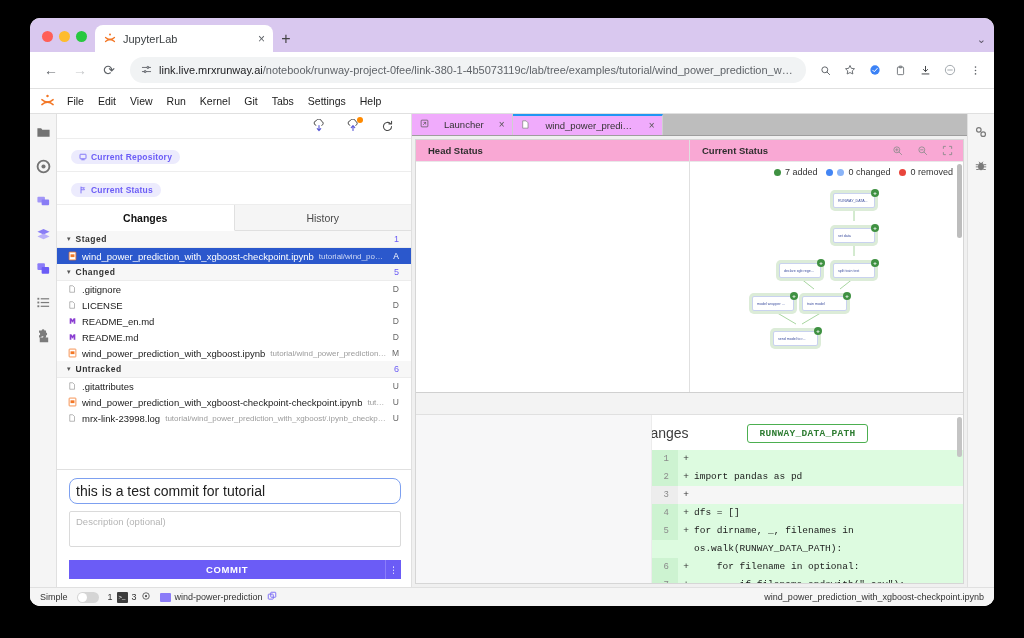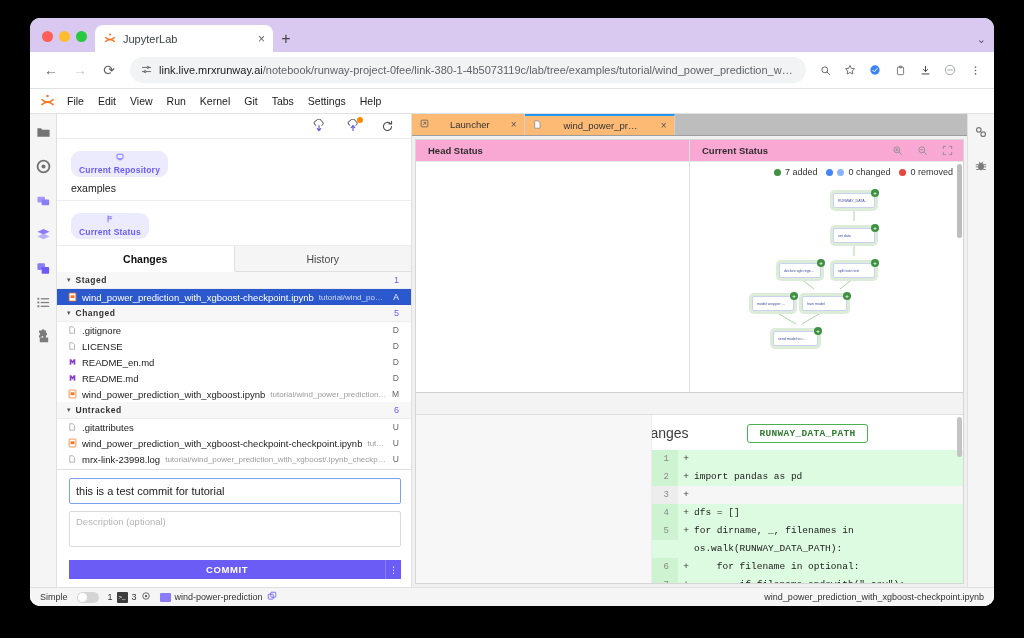--- a/index.html
+++ b/index.html
@@ -117,21 +117,20 @@
   }
   .gt-icon { position: relative; cursor: pointer; width:16px; height:16px; display:flex; align-items:center; justify-content:center;}
   .badge-dot { position:absolute; right:-2px; top:-1px; width:6px; height:6px; border-radius:50%; background:#ff8a00; }
 
   .repo-block { padding: 8px 10px 6px 14px; border-bottom: 1px solid #ededed; }
   .chip {
     display: inline-flex; align-items: center; gap: 4px;
     background: #ecebfd; color: #6b5cf6; border-radius: 9px;
     font-size: 8.5px; font-weight: bold; padding: 2px 8px;
     letter-spacing: .2px;
-    flex-direction: column;
   }
   .repo-val { font-size: 10.5px; color: #212121; margin-top: 5px; }
   .branch-row { display:flex; align-items:center; justify-content:space-between; }
   .caret { color:#9a9a9a; font-size: 8px; }
 
   .tabs2 { display:flex; height: 26px; flex:0 0 26px; border-bottom: 1px solid #e0e0e0; }
   .tab2 {
     flex:1; display:flex; align-items:center; justify-content:center;
     font-size: 10.5px; color: #4a4a4a; cursor:pointer; background:#f5f5f5;
     border-right:1px solid #e0e0e0;
@@ -157,22 +156,22 @@
   .frow.selected { background:#2b58cc; color:#fff; }
   .frow .fname { flex: 0 0 auto; overflow:hidden; text-overflow:ellipsis; }
   .frow .fpath { color:#9b9b9b; font-size:8px; overflow:hidden; text-overflow:ellipsis; flex:1 1 auto; }
   .frow.selected .fpath { color:#cfd9f5; }
   .frow .fstat { font-size:8.5px; color:#666; flex:0 0 auto; }
   .frow.selected .fstat { color:#fff; }
   .ficon { width: 10px; height: 11px; flex:0 0 10px; display:flex; align-items:center; justify-content:center; }
 
   .commit-area { border-top:1px solid #e0e0e0; padding: 8px 10px 8px 12px; background:#fff; }
   .ci-summary {
-    width:100%; height:19px; border:1px solid #7da0f0; border-radius:2px;
-    font-size:11px; color:#212121; padding: 12px 6px; outline:none;
+    width:100%; height:19px; border:1px solid #7da0f0; border-radius:8px;
+    font-size:14px; color:#212121; padding: 12px 6px; outline:none;
     font-family:"Liberation Sans", sans-serif; background:#fff;
   }
   .ci-desc {
     width:100%; height:36px; border:1px solid #dadada; border-radius:2px;
     font-size:9.5px; color:#212121; padding: 4px 6px; margin-top:7px;
     outline:none; resize:none; font-family:"Liberation Sans", sans-serif;
   }
   .ci-desc::placeholder, .ci-summary::placeholder { color:#b5b5b5; }
   .commit-btn-row { display:flex; margin-top:9px; }
   .commit-btn {
@@ -187,22 +186,22 @@
     border-left:1px solid #8a7dfa; font-size:9px;
   }
 
   
   .main { flex: 1; display: flex; flex-direction: column; min-width:0; background:#f0f0f0; }
   .doctabs {
     height: 22px; flex:0 0 22px; display:flex; align-items:stretch;
     background:#bdbdbd; border-bottom:1px solid #9e9e9e;
   }
   .dtab {
-    display:flex; align-items:center; gap:21px; padding: 0 8px;
-    background:#fdba74; font-size:9.5px; color:#333; cursor:pointer;
+    display:flex; align-items:center; gap:15px; padding: 0 8px;
+    background:#f0abfc; font-size:9.5px; color:#333; cursor:pointer;
     border-right:1px solid #d0d0d0; max-width: 150px;
   }
   .dtab.active { border-top: 2px solid #2196f3; }
   .dtab .dt-label { overflow:hidden; text-overflow:ellipsis; white-space:nowrap; }
   .dtab .dt-close { color:#555; font-size:10px; }
 
   .doc { flex:1; background:#f9a8d4; display:flex; flex-direction:column; min-height:0; margin: 3px; border:1px solid #d6d6d6;}
   .status-split { flex: 0 0 252px; display:flex; min-height:0; }
   .status-pane { flex:1; display:flex; flex-direction:column; min-width:0; }
   .status-pane + .status-pane { border-left:1px solid #e0e0e0; }
@@ -485,21 +484,20 @@
         </div>
 
         <div class="repo-block">
           <span class="chip">
             <svg width="8" height="8" viewBox="0 0 16 16">
                   <rect x="2" y="2.5" width="12" height="9" rx="1" fill="none" stroke="#6b5cf6" stroke-width="1.6"></rect>
                   <path d="M5.5 13.5h5" stroke="#6b5cf6" stroke-width="1.6" stroke-linecap="round"></path>
                 </svg>
             <span>Current Repository</span>
           </span>
-          <div class="repo-val">examples</div>
         </div>
 
         <div class="repo-block">
           <span class="chip">
             <svg width="8" height="8" viewBox="0 0 16 16">
                   <path d="M4 2v12" stroke="#6b5cf6" stroke-width="1.6" stroke-linecap="round"></path>
                   <path d="M4 3.5h7l-2 2 2 2H4" fill="none" stroke="#6b5cf6" stroke-width="1.5" stroke-linejoin="round"></path>
                 </svg>
             <span>Current Status</span>
           </span>

